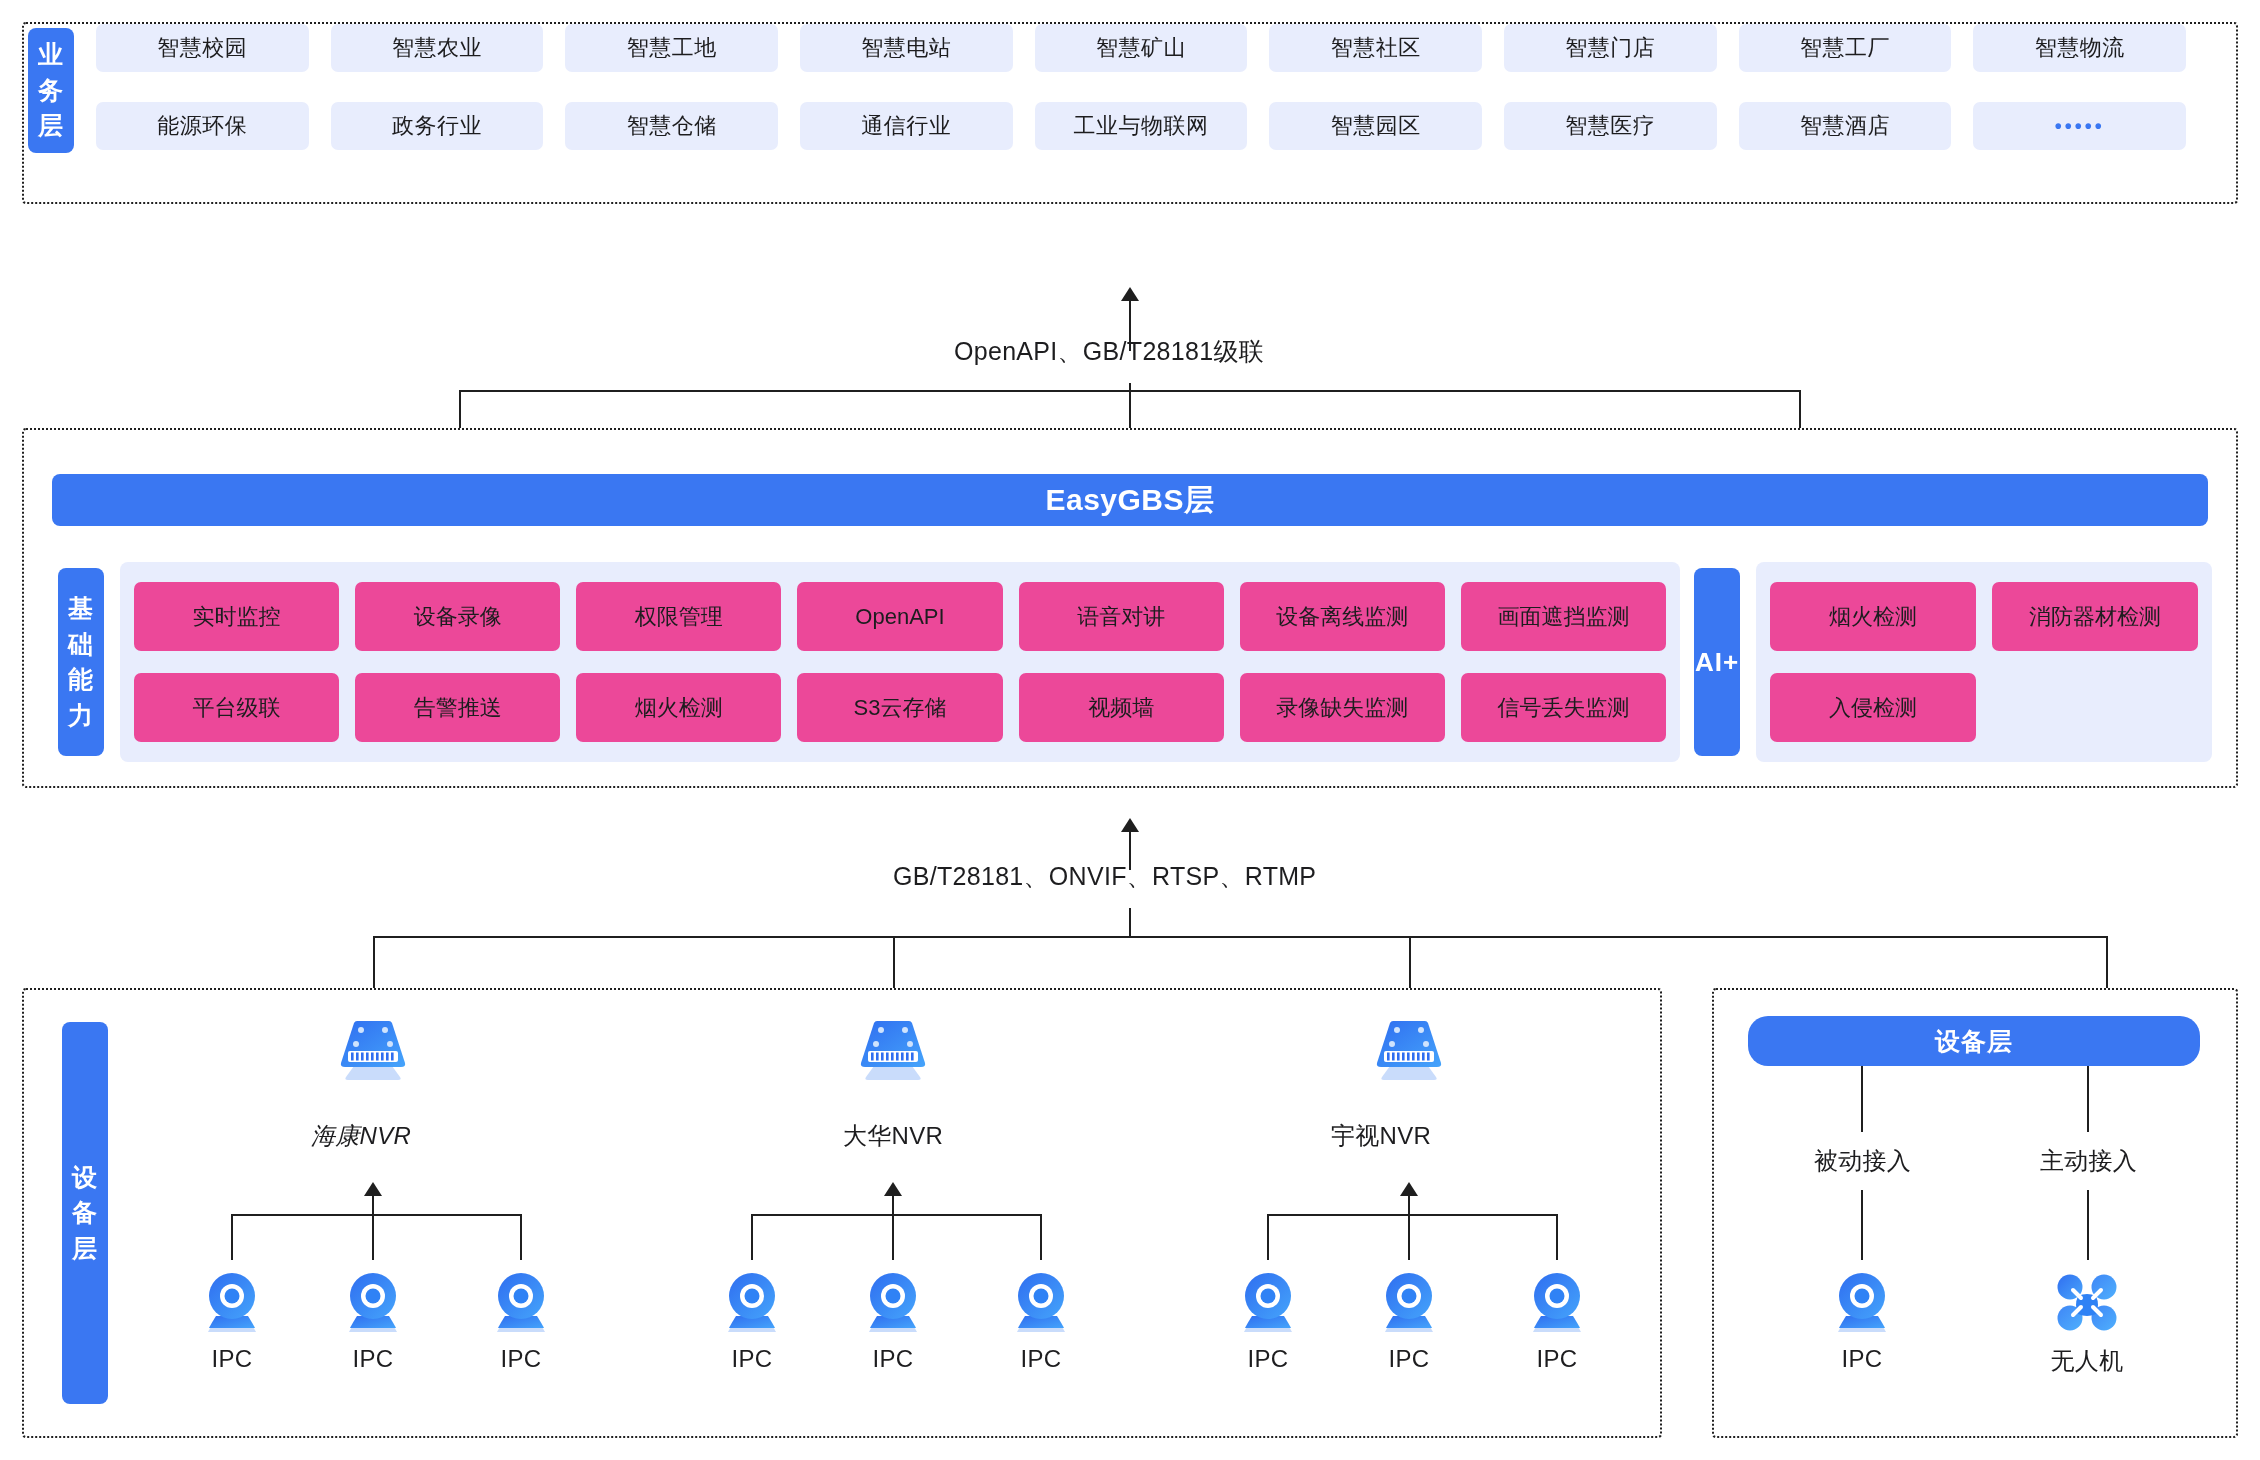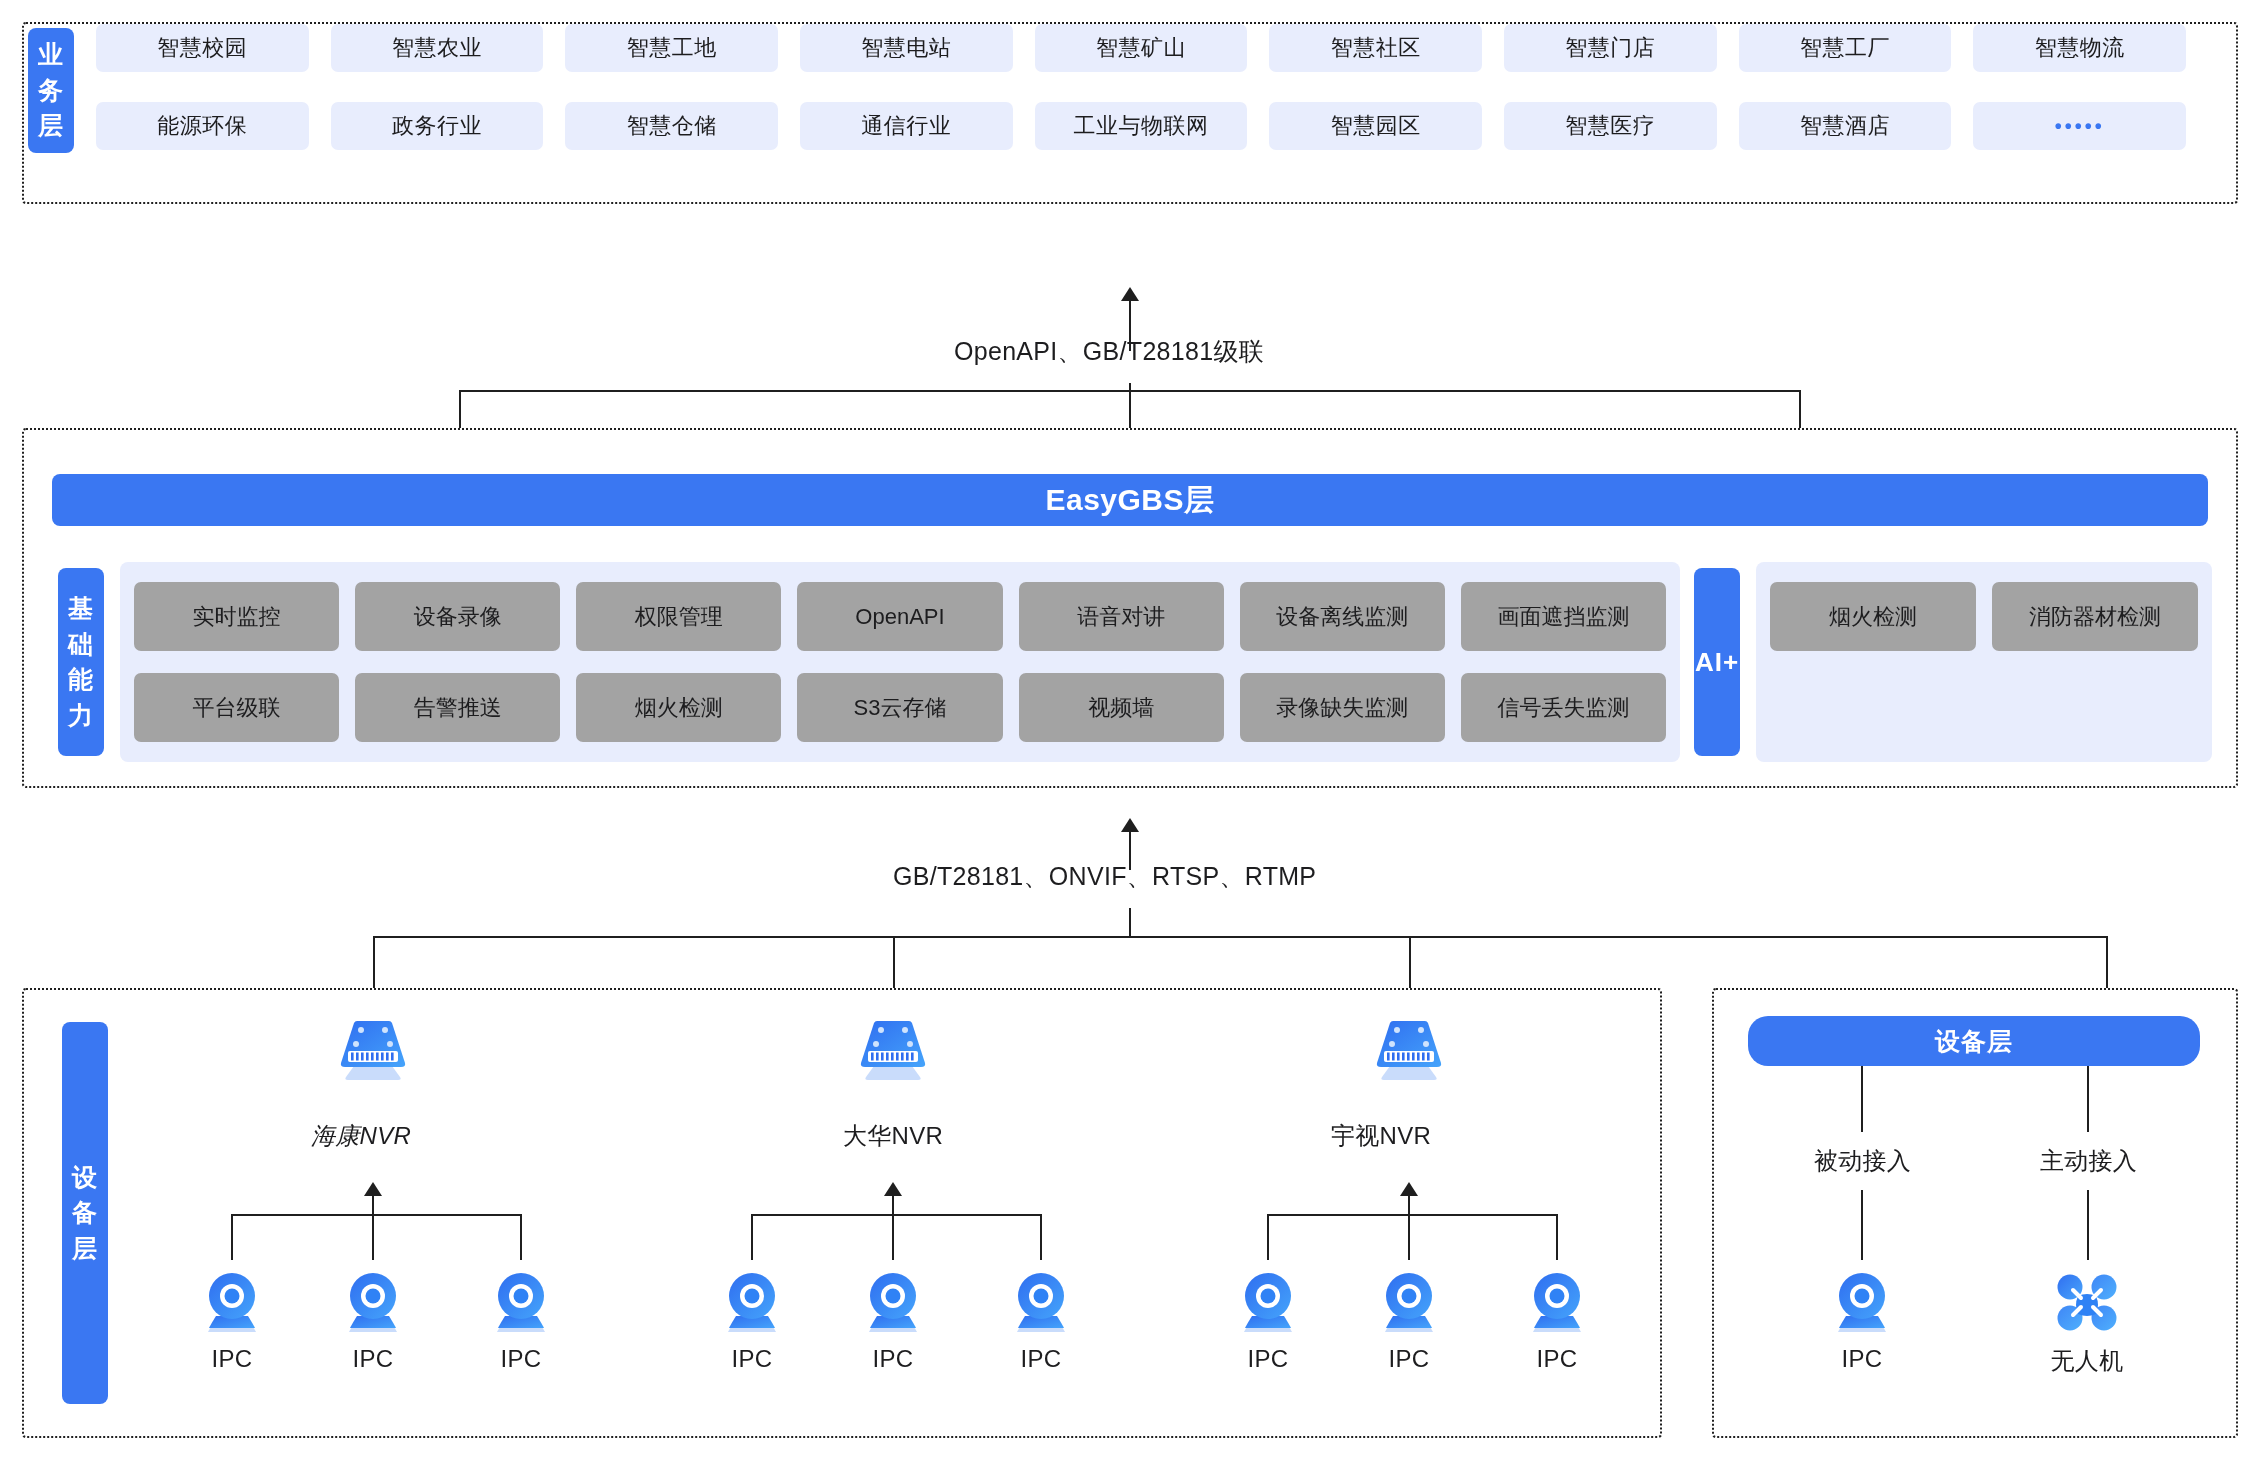--- a/index.html
+++ b/index.html
@@ -109,21 +109,21 @@
   .ability-grid {
     position: absolute;
     left: 14px; top: 20px;
     width: 1532px; height: 160px;
     display: grid;
     grid-template-columns: repeat(7, 1fr);
     grid-template-rows: 1fr 1fr;
     gap: 22px 16px;
   }
   .ability-chip {
-    background: #a3a3a3;
+    background: #ec4899;
     border-radius: 7px;
     display: flex; align-items: center; justify-content: center;
     font-size: 22px; color: #1d1d1f;
   }
 
   #ai-side { left: 1694px; top: 568px; width: 46px; height: 188px; font-size: 26px;}
   #ai-box {
     position: absolute;
     left: 1756px; top: 562px;
     width: 456px; height: 200px;
@@ -243,20 +243,21 @@
 </div>
 
 <div class="side-label" id="ai-side">
   <span>AI+</span>
 </div>
 
 <div id="ai-box">
   <div class="ai-grid">
     <div class="ability-chip">烟火检测</div>
     <div class="ability-chip">消防器材检测</div>
+    <div class="ability-chip">入侵检测</div>
   </div>
 </div>
 
 <div class="arrow-up" style="left:1121px; top:818px;"></div>
 <div class="vline" style="left:1129px; top:830px; height:40px;"></div>
 <div class="conn-label" style="left:893px; top:860px;">GB/T28181、ONVIF、RTSP、RTMP</div>
 <div class="vline" style="left:1129px; top:908px; height:30px;"></div>
 <div class="hline" style="left:373px; top:936px; width:1733px;"></div>
 <div class="vline" style="left:373px; top:936px; height:70px;"></div>
 <div class="vline" style="left:893px; top:936px; height:70px;"></div>

